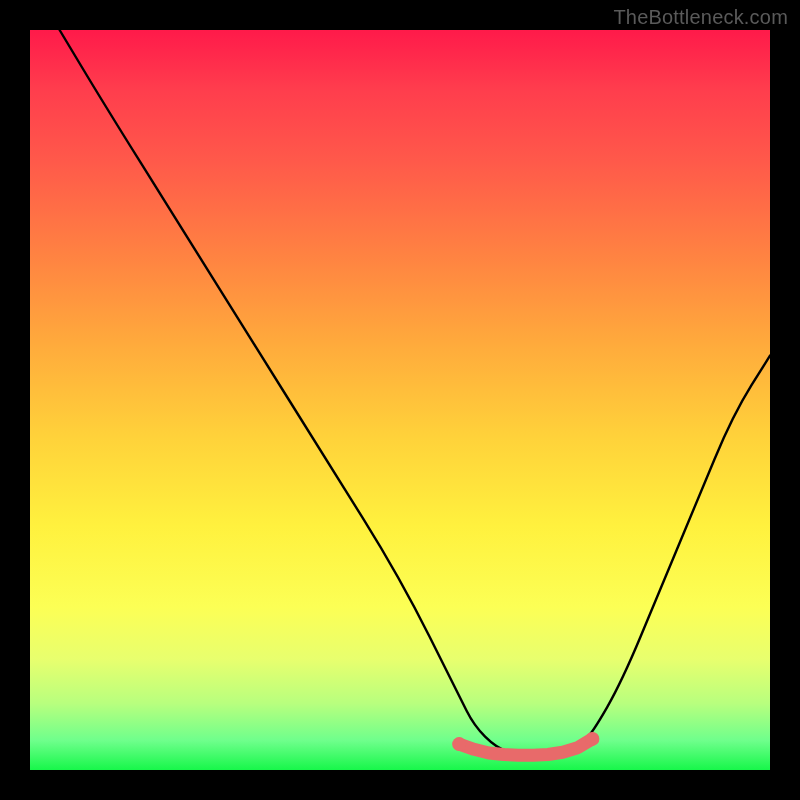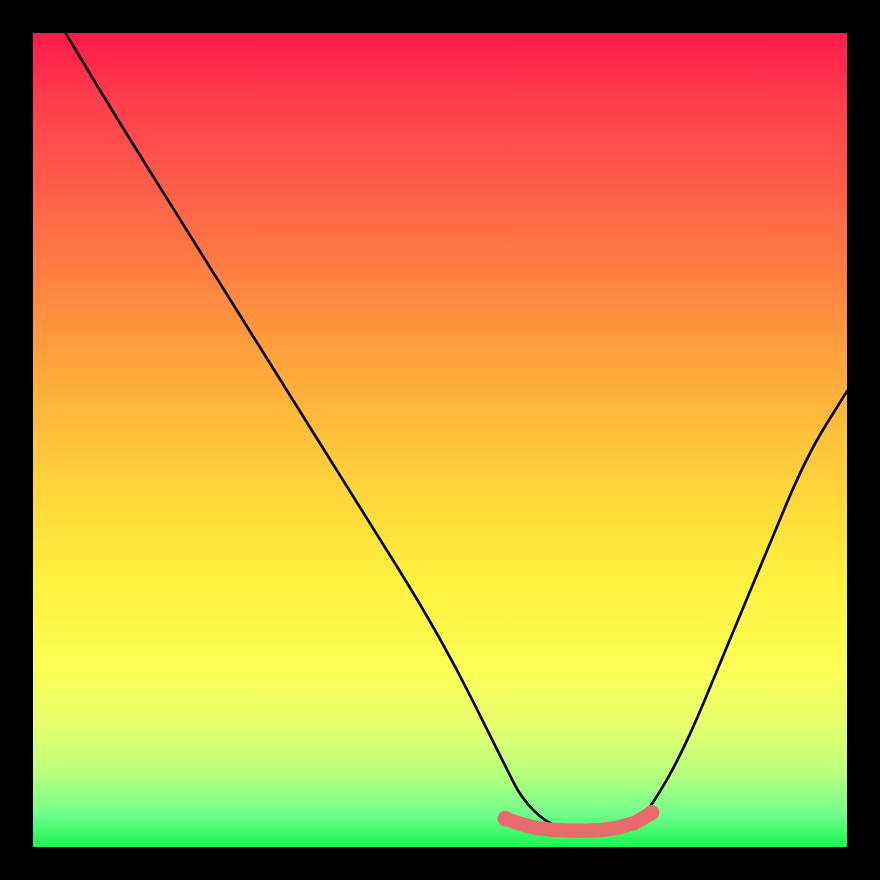--- a/index.html
+++ b/index.html
@@ -69,13 +69,14 @@
       <g>
           <path d="M29.6,0 Q29.6,0 51.8,37 Q74,74 111,133.2 Q148,192.39999999999998 185,251.6 Q222,310.8 259,370 Q296,429.2 333,488.4 Q370,547.6 399.6,606.8 Q429.2,666 436.6,680.8 Q444,695.6 455.1,706.7 Q466.2,717.8 477.3,721.5 Q488.40000000000003,725.2 499.5,725.2 Q510.59999999999997,725.2 521.6999999999999,725.2 Q532.8,725.2 540.2,721.5 Q547.6,717.8 555,710.4 Q562.4,703 577.2,677.1 Q592,651.2 610.5,606.8 Q629,562.4 647.5,518 Q666,473.6 684.5,429.20000000000005 Q703,384.8 721.5,355.2 T740,325.59999999999997" fill="none" stroke="#000000" stroke-width="2.4" stroke-linecap="round"></path>
         </g>
       <g>
           <path d="M429.2,714.1L444,719.28L458.8,722.98L473.6,724.46L488.40000000000003,725.2L503.20000000000005,725.2L518,724.46L532.8,722.24L547.6,717.8L562.4,708.92" fill="none" stroke="#e86a6a" stroke-width="13" stroke-linecap="round" stroke-linejoin="round"></path>
           <circle cx="429.2" cy="714.1" r="7" fill="#e86a6a"></circle>
           <circle cx="562.4" cy="708.92" r="7" fill="#e86a6a"></circle>
         </g>
     </svg>
   </div>
+  <div class="watermark">TheBottleneck.com</div>
 </div>
 
 </body></html>

